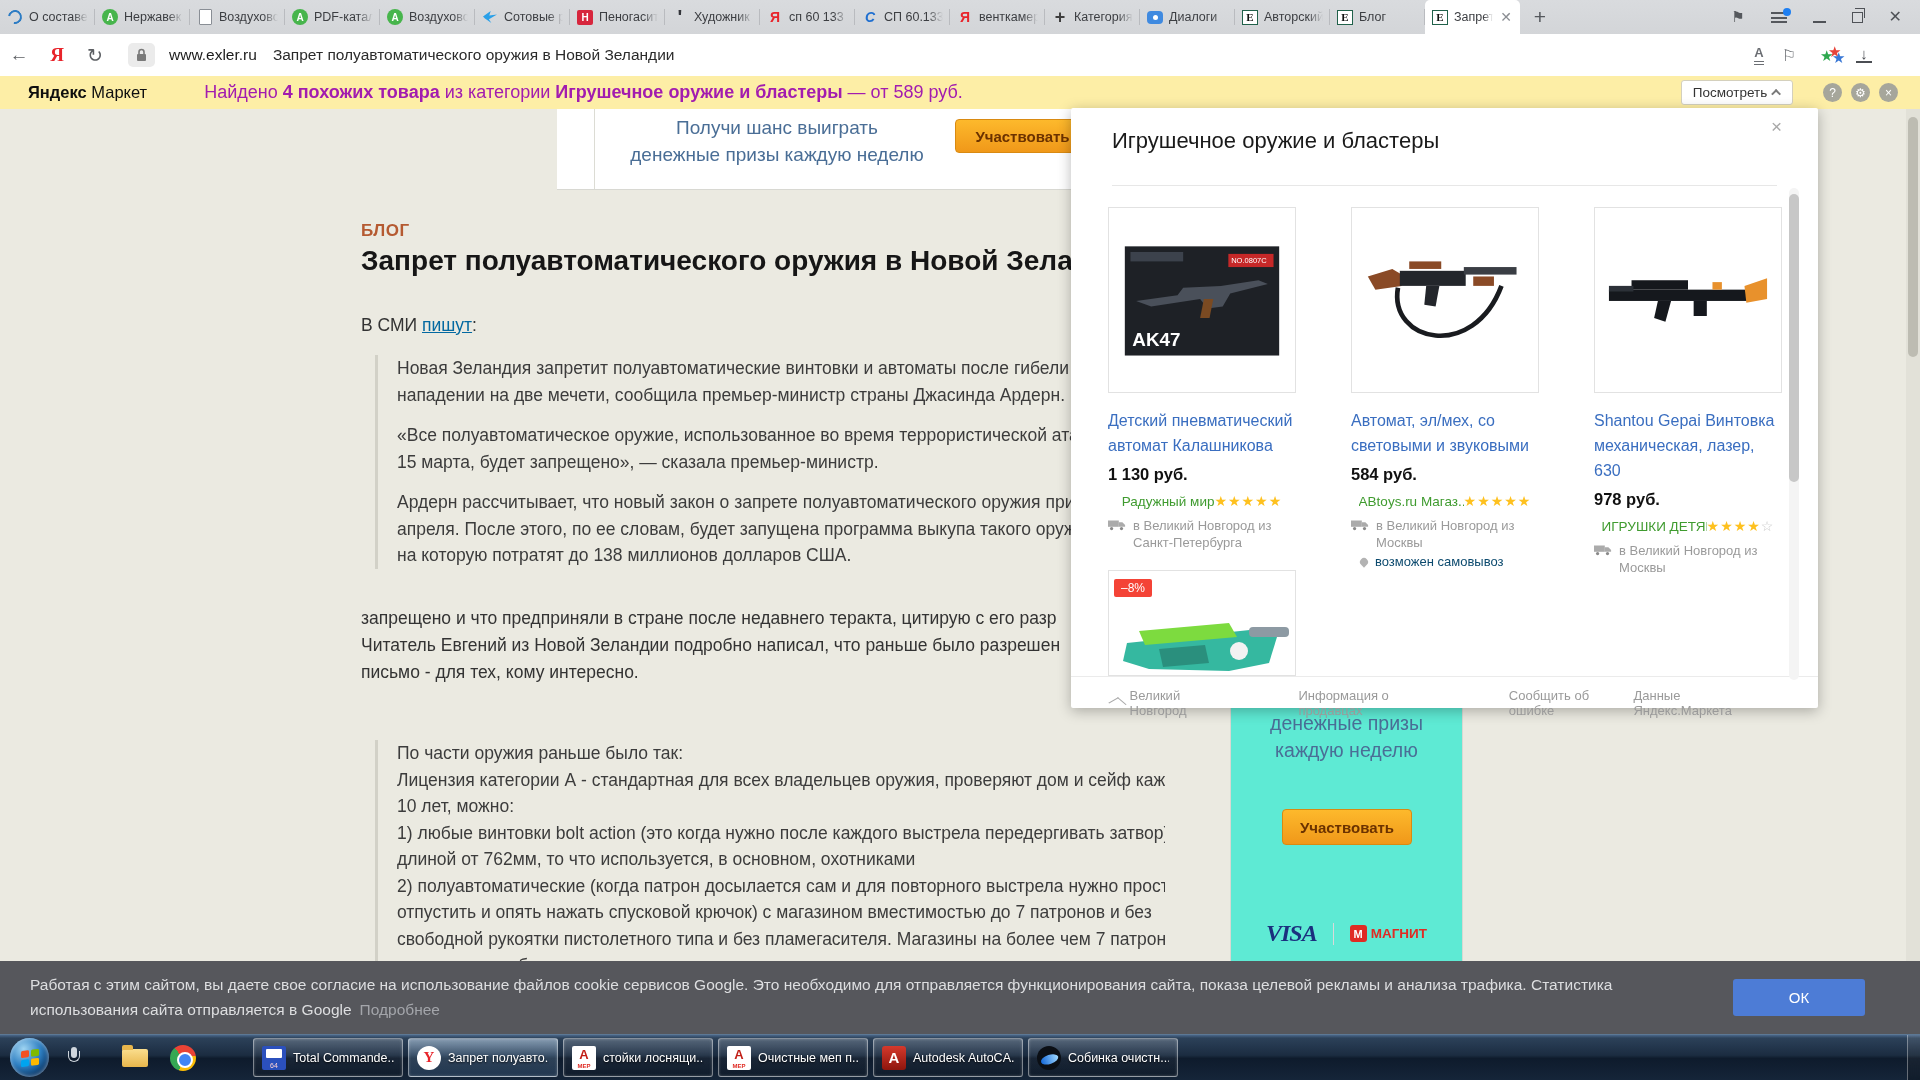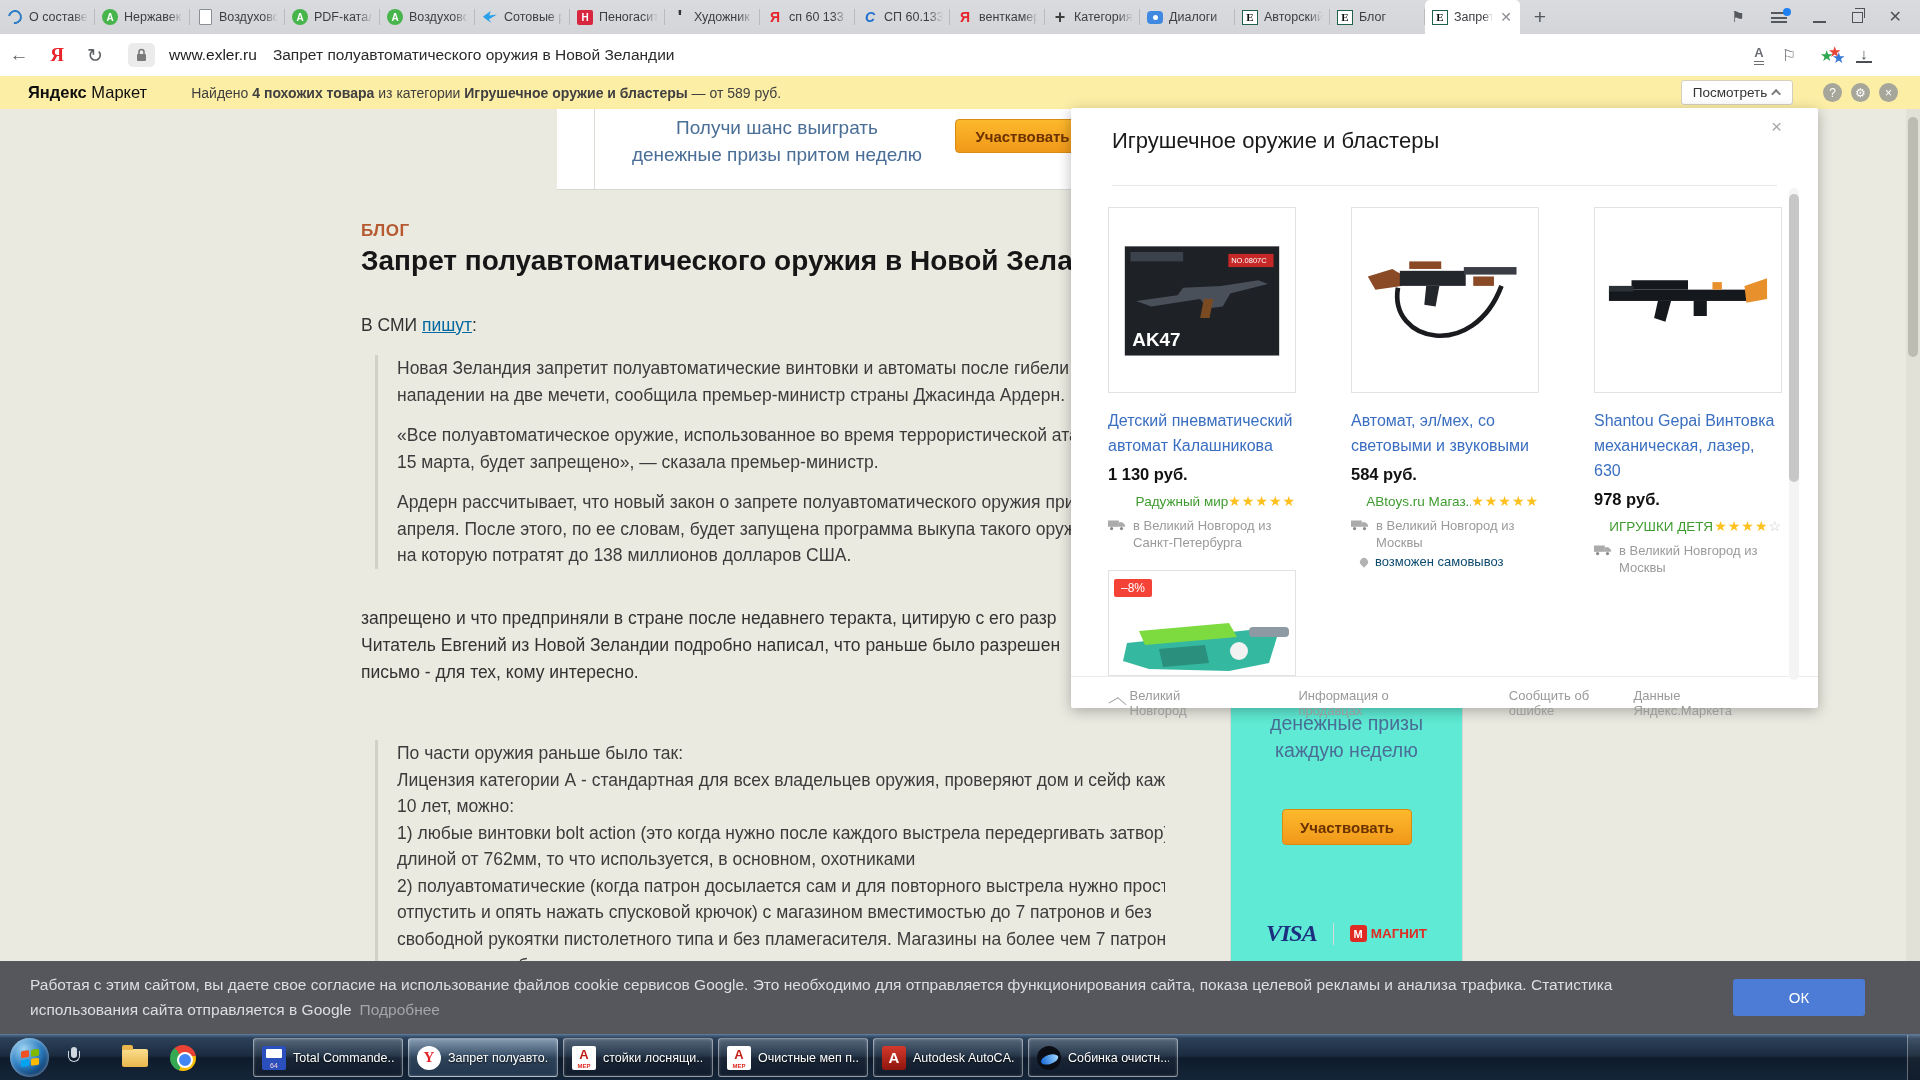--- a/index.html
+++ b/index.html
@@ -60,21 +60,21 @@
   .ext-stars span { position:absolute; font-size:15px; }
   .ext-stars .s1 { color:#2fa84f; left:0; top:2px; }
   .ext-stars .s2 { color:#e8443a; left:8px; top:-2px; }
   .ext-stars .s3 { color:#3a78d6; left:12px; top:4px; }
   .dl-ico { width:16px; text-align:center; border-bottom:2.5px solid #4b4e53; color:#4b4e53; font-weight:bold; font-size:15px; line-height:14px; margin-left:8px; }
 
   
   .marketbar { position:absolute; left:0; top:76px; width:1920px; height:33px; background:#fdeea6; display:flex; align-items:center; }
   .mk-logo { margin-left:28px; font-size:16.5px; color:#0f0f0f; }
   .mk-logo b { font-weight:bold; }
-  .mk-msg { margin-left:44px; font-size:14px; color:#404040; }
+  .mk-msg { margin-left:57px; font-size:18px; color:#a21caf; }
   .mk-msg b { font-weight:bold; }
   .mk-view { margin-left:auto; width:112px; height:25px; background:#fff; border:1px solid #d4d0bd; border-radius:3px; display:flex; align-items:center; justify-content:center; gap:7px; font-size:13.5px; color:#333; }
   .caret-up { width:7px; height:7px; border-left:2px solid #7a7a7a; border-top:2px solid #7a7a7a; transform:rotate(45deg) translateY(2px); }
   .mk-icons { display:flex; gap:9px; margin:0 22px 0 30px; }
   .mk-ci { width:19px; height:19px; border-radius:50%; background:#a6a69b; color:#fff; font-size:12px; display:flex; align-items:center; justify-content:center; }
 
   
   .content { position:absolute; left:0; top:109px; width:1920px; height:925px; background:#ebeae1; }
   .pg-scroll { position:absolute; left:1906px; top:0; width:14px; height:925px; background:#e2e1d8; }
   .pg-thumb { position:absolute; left:2px; top:8px; width:10px; height:240px; background:#bdbcb2; border-radius:5px; }
@@ -115,21 +115,21 @@
   .pp-divider { position:absolute; left:41px; top:77px; width:665px; height:1px; background:#e7e7e7; }
   .pp-cards { position:absolute; left:37px; top:99px; display:flex; gap:55px; }
   .card { width:188px; }
   .card-img { width:188px; height:186px; border:1px solid #e2e2e2; display:flex; align-items:center; justify-content:center; overflow:hidden; }
   .card svg.pimg { display:none; width:170px; height:160px; }
   .card[data-image="ak-box"] svg.img-ak-box { display:block; }
   .card[data-image="ak-sling"] svg.img-ak-sling { display:block; }
   .card[data-image="rifle-black"] svg.img-rifle-black { display:block; }
   .card-title { margin-top:15px; font-size:16px; line-height:25px; color:#3a6ec0; }
   .card-price { margin-top:7px; font-size:16.5px; font-weight:bold; color:#111; }
-  .seller-row { margin-top:9px; display:flex; justify-content:flex-end; align-items:center; }
+  .seller-row { margin-top:9px; display:flex; justify-content:center; align-items:center; }
   .seller { color:#3f9b2f; font-size:13.5px; white-space:nowrap; overflow:hidden; max-width:105px; }
   .stars { font-size:14px; letter-spacing:1px; white-space:nowrap; }
   .stars-full { color:#fec11f; }
   .stars-empty { color:#c9c9c9; }
   .ship-row { margin-top:8px; display:flex; gap:7px; color:#9a9a9a; font-size:13px; line-height:17px; }
   .pickup-row { margin-top:3px; display:flex; gap:7px; color:#0c4a6e; font-size:13px; padding-left:9px; align-items:center; }
   .pin { width:8px; height:8px; background:#b3b3b3; border-radius:50% 50% 50% 0; transform:rotate(-45deg); }
   .card4 { position:absolute; left:37px; top:462px; width:188px; height:106px; border:1px solid #e2e2e2; overflow:hidden; }
   .badge { position:absolute; left:5px; top:8px; background:#f44336; color:#fff; font-size:12px; padding:2px 7px; border-radius:2px; z-index:2; }
   .pp-footline { position:absolute; left:0; top:568px; width:747px; height:1px; background:#ebebeb; }
@@ -327,21 +327,21 @@
   </div>
 
   <div class="content">
     <div class="pg-scroll">
         <div class="pg-thumb"></div>
       </div>
 
     <div class="top-banner">
       <div class="tb-text">
         <div>Получи шанс выиграть</div>
-        <div>денежные призы притом неделю</div>
+        <div>денежные призы каждую неделю</div>
       </div>
       <div class="btn-orange tb-btn">Участвовать</div>
     </div>
 
     <div class="blog-label">БЛОГ</div>
     <div class="blog-title">Запрет полуавтоматического оружия в Новой Зеландии</div>
     <div class="intro"><span>В СМИ </span><a>пишут</a><span>:</span></div>
 
     <div class="quote quote1">
         <div class="qline">Новая Зеландия запретит полуавтоматические винтовки и автоматы после гибели 50 чел</div>

